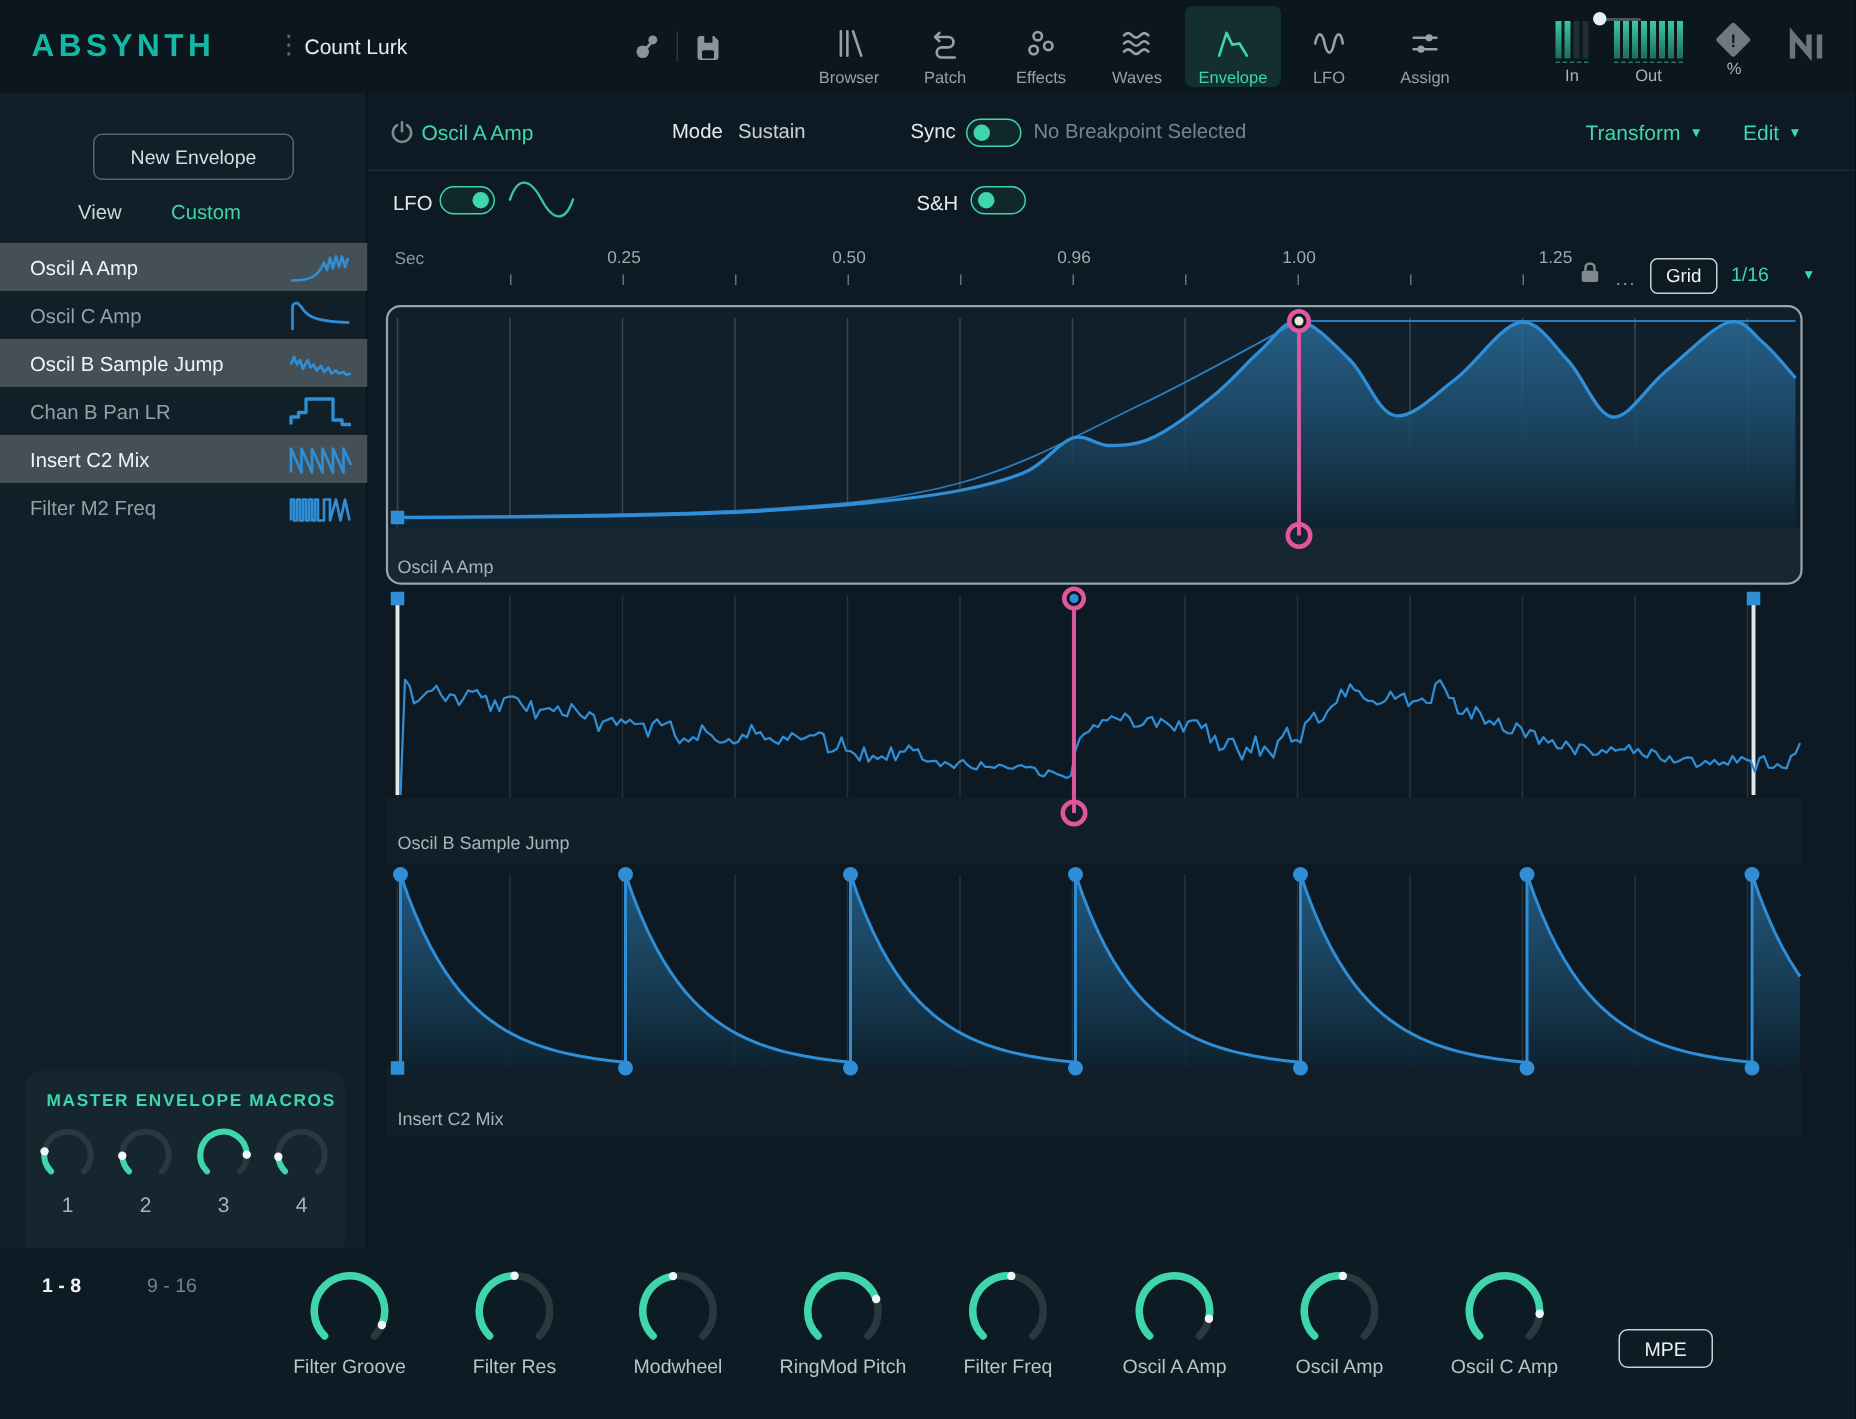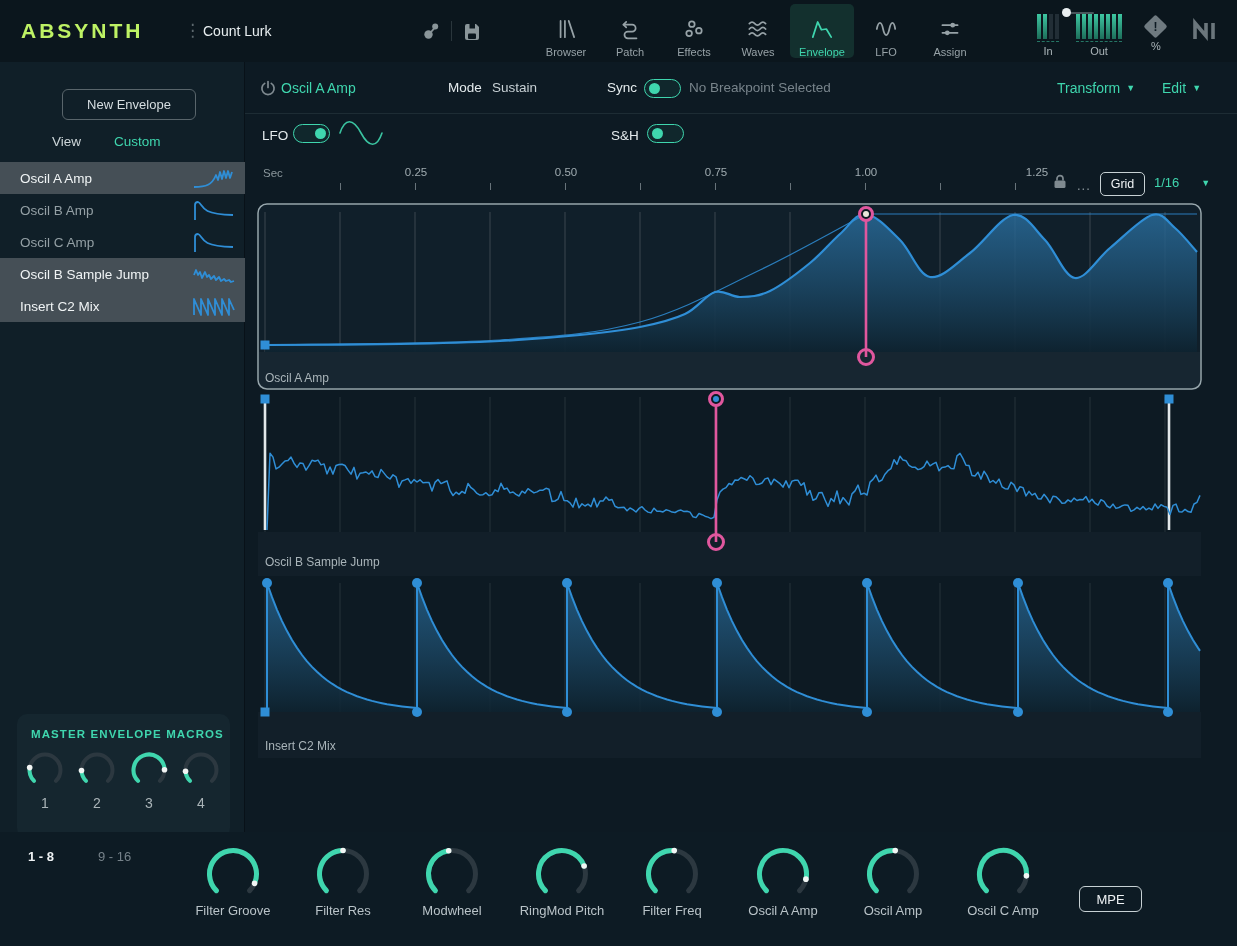--- a/index.html
+++ b/index.html
@@ -2,21 +2,21 @@
 <html><head>
 <meta charset="utf-8">
 <style>
   html,body{margin:0;padding:0;background:#060d12;}
   .screen{position:relative;width:1237px;height:946px;background:#0d1a23;overflow:hidden;
           font-family:"Liberation Sans","DejaVu Sans",sans-serif;color:#dfe7ea;-webkit-font-smoothing:antialiased;}
   .abs{position:absolute;}
   svg{display:block;}
   
   .topbar{position:absolute;left:0;top:0;width:1237px;height:62px;background:#0b161d;}
-  .logo{position:absolute;left:21px;top:19px;font-size:21px;font-weight:bold;letter-spacing:3px;color:#bef264;}
+  .logo{position:absolute;left:21px;top:19px;font-size:21px;font-weight:bold;letter-spacing:3px;color:#14b8a6;}
   .kebab{position:absolute;left:184px;top:20px;font-size:17px;color:#5d686e;letter-spacing:0;}
   .patch-name{position:absolute;left:203px;top:23px;font-size:14px;color:#e8eef0;}
   .file-icons{position:absolute;left:420px;top:20px;display:flex;align-items:center;gap:9px;}
   .vdiv{width:1px;height:20px;background:#2a363c;}
   .tabs{position:absolute;left:534px;top:4px;display:flex;}
   .tab{width:64px;height:54px;display:flex;flex-direction:column;align-items:center;justify-content:flex-end;gap:4px;border-radius:5px;cursor:default;}
   .tab.active{background:#13302e;}
   .tab-label{font-size:11px;color:#97a2a7;}
   .tab.active .tab-label{color:#3fd6ae;}
   .meter{position:absolute;top:14px;}
@@ -201,41 +201,47 @@
       <span class="vt sel">Custom</span>
     </div>
     <ul class="env-list">
         <li class="env-row selected">
           <span class="env-label">Oscil A Amp</span>
           <svg width="44" height="24" viewBox="0 0 44 24">
             <path stroke="#2f8ed6" fill="none" stroke-width="1.8" stroke-linejoin="round" d="M2 21C14 21 20 19 24 9l2 5 2-8 2 7 2-8 2 7 2-7 2 7 2-6"></path>
           </svg>
         </li>
         <li class="env-row">
-          <span class="env-label">Oscil B Amp</span>
-          <svg width="44" height="24" viewBox="0 0 44 24">
-            <path stroke="#2f8ed6" fill="none" stroke-width="1.8" stroke-linejoin="round" d="M3 22V7q0-3 3-3c3 1 3.5 6 9.5 9 6 3 14 3.7 25.5 4"></path>
-          </svg>
-        </li>
-        <li class="env-row">
           <span class="env-label">Oscil C Amp</span>
           <svg width="44" height="24" viewBox="0 0 44 24">
             <path stroke="#2f8ed6" fill="none" stroke-width="1.8" stroke-linejoin="round" d="M3 22V7q0-3 3-3c3 1 3.5 6 9.5 9 6 3 14 3.7 25.5 4"></path>
           </svg>
         </li>
         <li class="env-row selected">
           <span class="env-label">Oscil B Sample Jump</span>
           <svg width="44" height="24" viewBox="0 0 44 24">
             <path stroke="#2f8ed6" fill="none" stroke-width="1.8" stroke-linejoin="round" d="M2 13l2-5 2 5 2-3 2 6 3-6 2 5 2-2 2 4 3-3 2 4 3-3 2 4 3-2 2 2 3-1 2 2 3-1"></path>
           </svg>
         </li>
+        <li class="env-row">
+          <span class="env-label">Chan B Pan LR</span>
+          <svg width="44" height="24" viewBox="0 0 44 24">
+            <path stroke="#2f8ed6" fill="none" stroke-width="2.2" stroke-linejoin="round" d="M2 21v-5h5v-3h5V4h18v14h6v3h6"></path>
+          </svg>
+        </li>
         <li class="env-row selected">
           <span class="env-label">Insert C2 Mix</span>
           <svg width="44" height="24" viewBox="0 0 44 24">
             <path stroke="#2f8ed6" fill="none" stroke-width="1.8" stroke-linejoin="round" d="M2 21V5l7 16V5l7 16V5l7 16V5l7 16V5l7 16V5l5 11"></path>
+          </svg>
+        </li>
+        <li class="env-row">
+          <span class="env-label">Filter M2 Freq</span>
+          <svg width="44" height="24" viewBox="0 0 44 24">
+            <path stroke="#2f8ed6" fill="none" stroke-width="1.8" stroke-linejoin="round" d="M2 21V7h2v14h2V7h2v14h2V7h2v14h2V7h2v14h2V7h2v14h4V7h4v14l4-14 3 14 3-14 3 14"></path>
           </svg>
         </li>
       </ul>
     <div class="macros-panel">
       <div class="macros-title">MASTER ENVELOPE MACROS</div>
       <div class="macro-knobs">
           <div class="macro-knob">
             <svg width="40" height="40" viewBox="0 0 40 40">
               <path d="M9.04 30.96A15.5 15.5 0 1 1 30.96 30.96" stroke="#2c3840" stroke-width="4" fill="none" stroke-linecap="round"></path>
               <path d="M9.04 30.96A15.5 15.5 0 0 1 4.69 17.58" stroke="#3fd6ae" stroke-width="4" fill="none" stroke-linecap="round"></path>
@@ -304,21 +310,21 @@
     </svg>
     <span class="sh-label">S&amp;H</span>
     <div class="toggle" style="left:402px;top:62px">
         <div class="tknob left" id="sh-knob"></div>
       </div>
 
     <span class="ruler-unit">Sec</span>
     <div id="ruler-labels">
         <span class="rlabel" style="left: 171px;">0.25</span>
         <span class="rlabel" style="left: 321px;">0.50</span>
-        <span class="rlabel" style="left: 471px;">0.75</span>
+        <span class="rlabel" style="left: 471px;">0.96</span>
         <span class="rlabel" style="left: 621px;">1.00</span>
         <span class="rlabel" style="left: 792px;">1.25</span>
         <div class="rtick" style="left: 95px;"></div>
         <div class="rtick" style="left: 170px;"></div>
         <div class="rtick" style="left: 245px;"></div>
         <div class="rtick" style="left: 320px;"></div>
         <div class="rtick" style="left: 395px;"></div>
         <div class="rtick" style="left: 470px;"></div>
         <div class="rtick" style="left: 545px;"></div>
         <div class="rtick" style="left: 620px;"></div>

